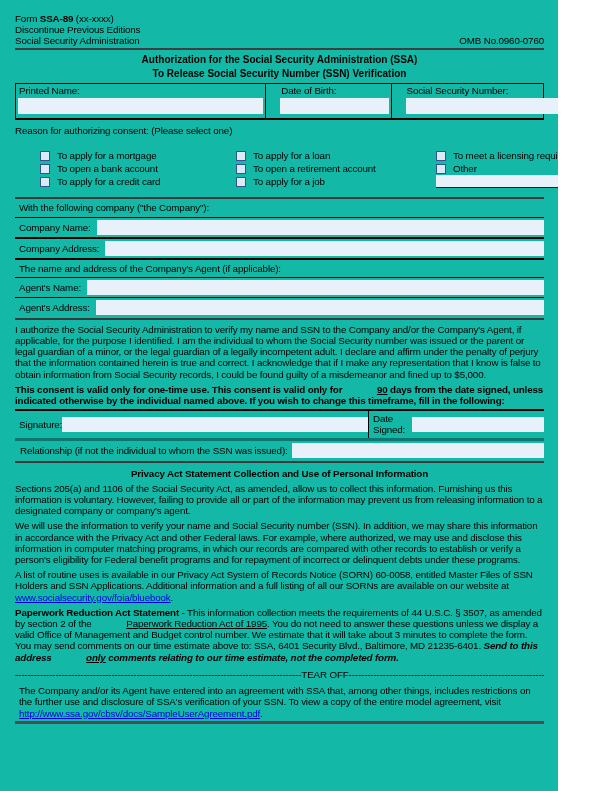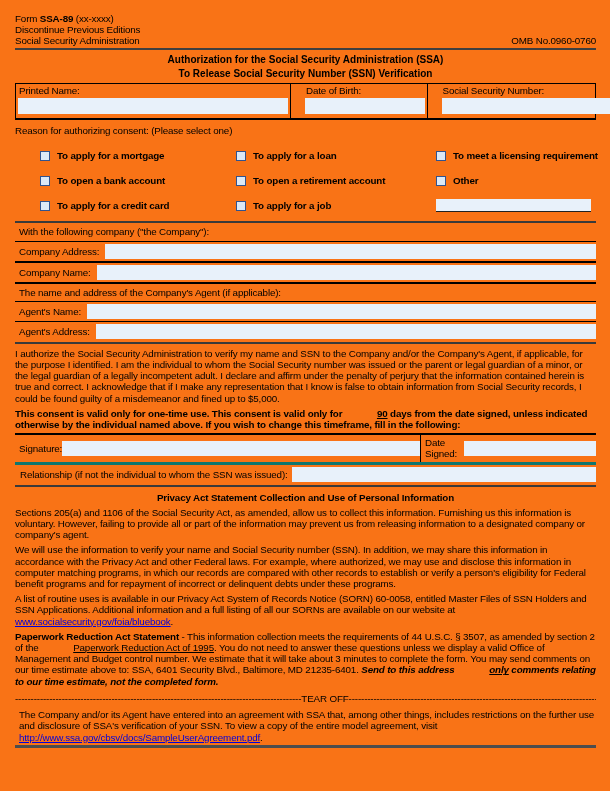--- a/index.html
+++ b/index.html
@@ -1,19 +1,19 @@
 <!DOCTYPE html>
 <html><head>
 <meta charset="utf-8">
 <style>
   * { margin:0; padding:0; box-sizing:border-box; }
   html,body { background:#fff; }
   body { font-family:"Liberation Sans","DejaVu Sans",sans-serif; color:#000; }
   .page {
-    width:610px; height:791px; background:#f97316; overflow:hidden;
+    width:558px; height:791px; background:#14b8a6; overflow:hidden;
     padding:13px 14px 0 15px; position:relative;
     font-size:9.8px; line-height:11.2px; letter-spacing:-0.15px;
   }
   b, .bold { font-weight:bold; }
   .u { text-decoration:underline;padding-left:32px; }
   .bi { font-weight:bold; font-style:italic; }
   .link { color:#0000dd; text-decoration:underline; cursor:pointer; }
 
   
   .hdr { display:flex; justify-content:space-between; align-items:flex-end; }
@@ -30,21 +30,21 @@
   .id-table { display:grid; grid-template-columns:47.5% 21.5% 31%; border:1px solid #000; border-bottom-width:2px;gap:12px; }
   .id-cell { border-right:1px solid #000; }
   .id-cell:last-child { border-right:none; }
   .cell-label { padding:1px 3px 2px; }
   .field { background:#e8f1fa; border:none; height:15px; font:inherit; outline:none; }
   .id-cell .field { display:block; width:calc(100% - 4px); margin:0 2px 4px; height:16px; }
 
   .reason-prompt { margin-top:5px; }
 
   
-  .cb-grid { display:grid; grid-template-columns:196px 200px 1fr; row-gap:12px; margin:13px 0 9px 25px;font-weight:bold; }
+  .cb-grid { display:grid; grid-template-columns:196px 200px 1fr; margin:13px 0 9px 25px; }
   .cb-item { display:flex; align-items:center; white-space:nowrap; height:13px; }
   .cb { width:10px; height:10px; border:1px solid #31538f; background:#dce9f7; display:inline-block; margin-right:7px; flex:0 0 auto; }
   .other-input { width:155px; height:13px; border-bottom:1.5px solid #222 !important; margin-top:-1px; }
 
   
   .form-row { display:flex; align-items:center; border-bottom:1px solid #000; padding:2px 0 2px 4px; min-height:20px; }
   .form-row .flabel { white-space:nowrap; padding-right:6px; }
   .form-row .grow { flex:1; height:15px; }
   .form-row.b2 { border-bottom-width:2px; }
   .heading-row { border-bottom:1px solid #000; padding:3px 0 3px 4px; }
@@ -143,25 +143,25 @@
       </div>
     <div class="cb-item">
         <input class="field other-input" type="text" style="">
       </div>
   </div>
 
   <div class="rule rule-thick"></div>
 
   <div class="heading-row">With the following company ("the Company"):</div>
   <div class="form-row b2">
+    <span class="flabel">Company Name:</span>
+    <input class="field grow" type="text" style="">
+  </div>
+  <div class="form-row b2">
     <span class="flabel">Company Address:</span>
-    <input class="field grow" type="text" style="">
-  </div>
-  <div class="form-row b2">
-    <span class="flabel">Company Name:</span>
     <input class="field grow" type="text" style="">
   </div>
   <div class="heading-row">The name and address of the Company's Agent (if applicable):</div>
   <div class="form-row">
     <span class="flabel">Agent's Name:</span>
     <input class="field grow" type="text" style="">
   </div>
   <div class="form-row" style="border-bottom:none;">
     <span class="flabel">Agent's Address:</span>
     <input class="field grow" type="text" style="">

